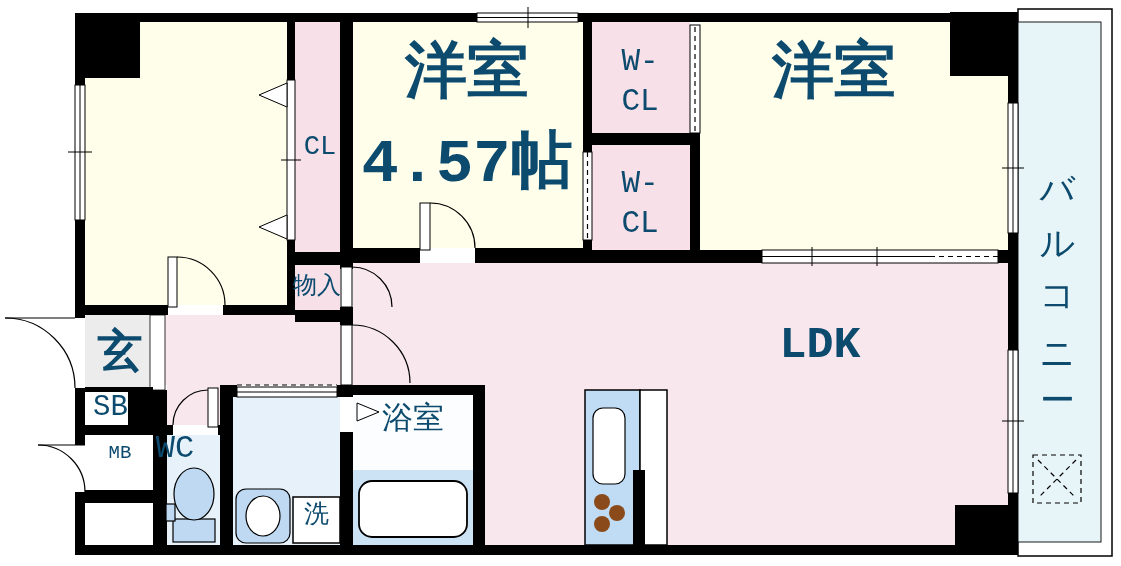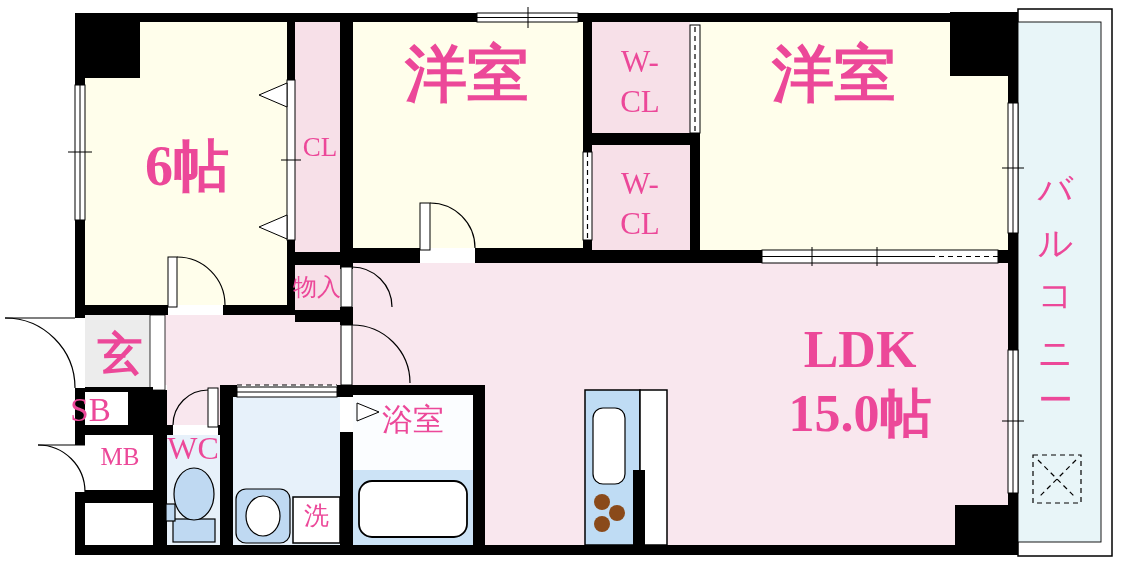--- a/index.html
+++ b/index.html
@@ -18,21 +18,21 @@
   .f-balc{fill:var(--balcony-blue);stroke:#000;stroke-width:0.9;}
   .f-gray{fill:var(--genkan-gray);}
   .wht{fill:#ffffff;}
   .win{fill:#ffffff;stroke:#000;stroke-width:1;}
   .leaf{fill:#ffffff;stroke:#000;stroke-width:1;}
   .ln{stroke:#000;stroke-width:1.2;fill:none;}
   .lnt{stroke:#000;stroke-width:1;fill:none;}
   .dsh{stroke:#000;stroke-width:1.2;fill:none;stroke-dasharray:5 4;}
   .tri{fill:#ffffff;stroke:#000;stroke-width:1;}
   .burner{fill:var(--burner-brown);}
-  .lbl{position:absolute;color:#ec4899;text-align:center;line-height:1.1;white-space:nowrap;}
+  .lbl{position:absolute;color:#0c4a6e;text-align:center;line-height:1.1;white-space:nowrap;font-family:Liberation Mono, monospace;}
   .lbl.b{font-weight:bold;}
   .lbl.left{text-align:left;}
   .v{writing-mode:vertical-rl;text-orientation:mixed;letter-spacing:18px;}
 </style>
 </head>
 <body>
 
 <div class="stage">
   <svg width="1121" height="566" viewBox="0 0 1121 566">
 
@@ -220,41 +220,40 @@
         <rect x="640" y="390" width="27" height="155" fill="#ffffff" stroke="#000" stroke-width="1.5"></rect>
         <rect x="593" y="408" width="32" height="76" rx="10" fill="#ffffff" stroke="#000" stroke-width="1.2"></rect>
         <circle class="burner" cx="602" cy="502" r="8"></circle>
         <circle class="burner" cx="617" cy="513" r="8"></circle>
         <circle class="burner" cx="602" cy="524" r="8"></circle>
         <rect class="wall" x="633" y="470" width="12" height="78"></rect>
       </g>
     </g>
   </svg>
 
-  <div class="lbl b" style="left:102px;top:136px;width:170px;font-size:56px">6帖</div>
   <div class="lbl" style="left:298px;top:133px;width:44px;font-size:27px">CL</div>
   <div class="lbl b" style="left:348px;top:30px;width:238px;font-size:62px;line-height:1.45">
     <div>洋室</div>
+    <div>4.57帖</div>
   </div>
   <div class="lbl" style="left:592px;top:42px;width:96px;font-size:31px;line-height:1.3">
     <div>W-</div>
     <div>CL</div>
   </div>
   <div class="lbl" style="left:592px;top:164px;width:96px;font-size:31px;line-height:1.3">
     <div>W-</div>
     <div>CL</div>
   </div>
   <div class="lbl b" style="left:700px;top:30px;width:268px;font-size:62px;line-height:1.45">
     <div>洋室</div>
   </div>
   <div class="lbl v" style="left:1035px;top:150px;font-size:35px">バルコニー</div>
   <div class="lbl" style="left:293px;top:274px;width:48px;font-size:24px">物入</div>
-  <div class="lbl b" style="left:716px;top:318px;width:288px;font-size:52px;line-height:1.23">
+  <div class="lbl b" style="left:676px;top:318px;width:288px;font-size:45px;line-height:1.23">
     <div>LDK</div>
-    <div>15.0帖</div>
   </div>
   <div class="lbl b" style="left:93px;top:330px;width:54px;font-size:45px">玄</div>
-  <div class="lbl" style="left:68px;top:392px;width:45px;font-size:33px">SB</div>
-  <div class="lbl" style="left:87px;top:443px;width:66px;font-size:25px">MB</div>
-  <div class="lbl" style="left:164px;top:431px;width:58px;font-size:32px">WC</div>
+  <div class="lbl" style="left:88px;top:392px;width:45px;font-size:29px">SB</div>
+  <div class="lbl" style="left:87px;top:443px;width:66px;font-size:19px">MB</div>
+  <div class="lbl" style="left:146px;top:431px;width:58px;font-size:32px">WC</div>
   <div class="lbl" style="left:372px;top:403px;width:82px;font-size:31px">浴室</div>
   <div class="lbl" style="left:293px;top:502px;width:47px;font-size:25px">洗</div>
 </div>
 
 </body></html>

